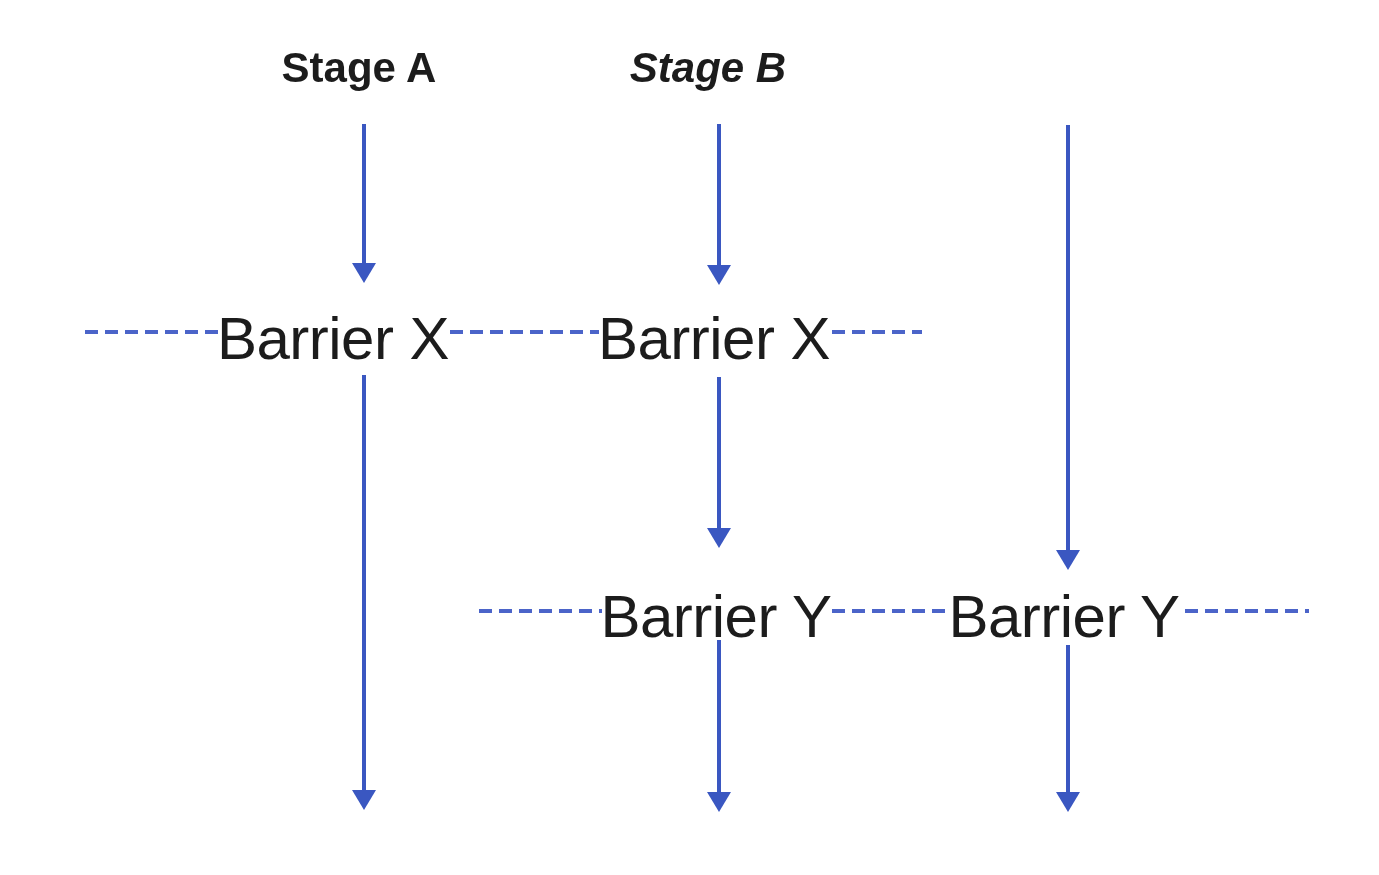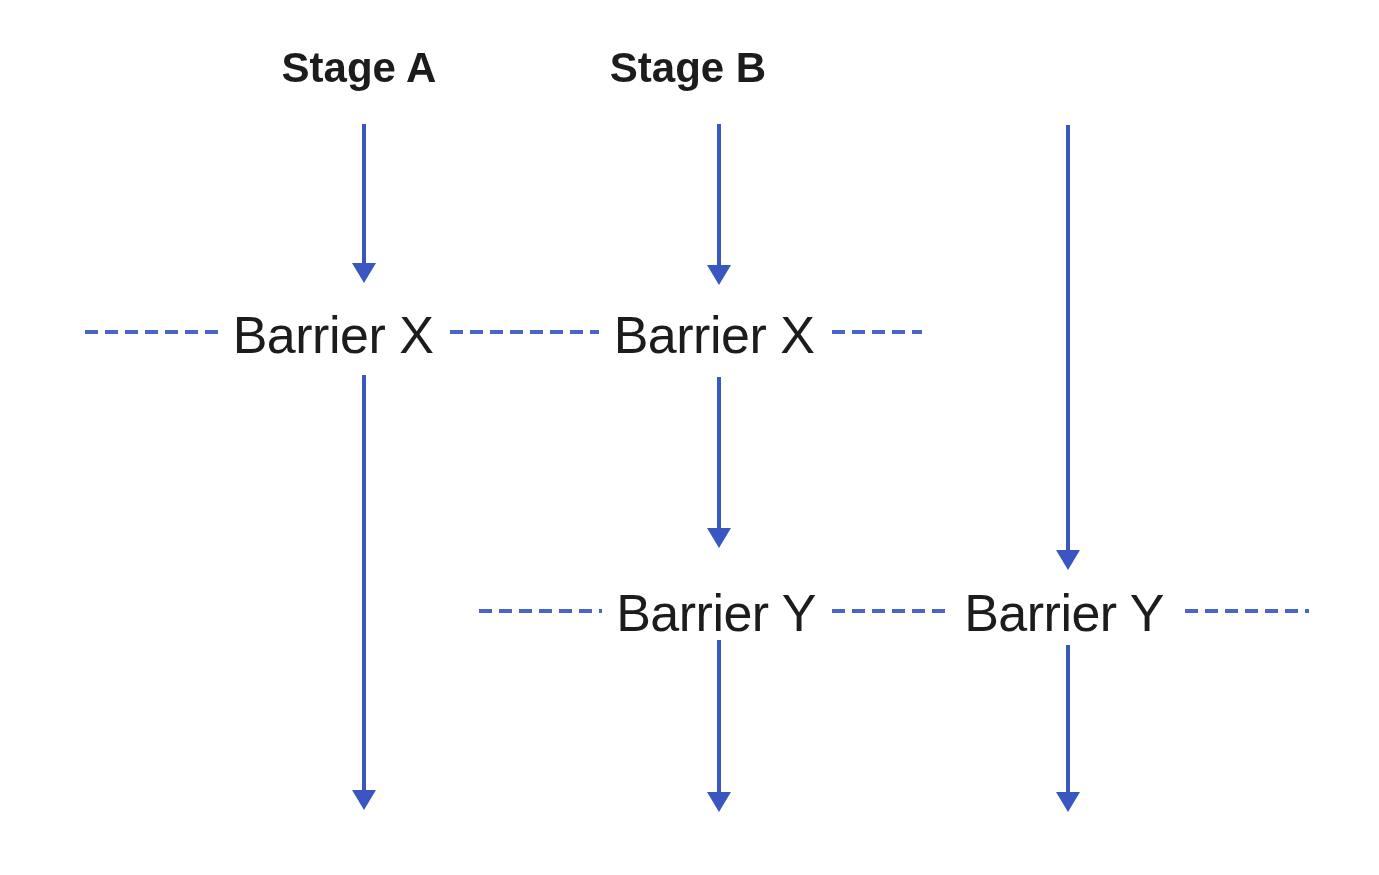--- a/index.html
+++ b/index.html
@@ -26,21 +26,21 @@
     transform:translateX(-50%);
     font-size:42px;
     font-weight:bold;
     line-height:1;
     color:var(--label-text);
     white-space:nowrap;
   }
   .barrier-label{
     position:absolute;
     transform:translateX(-50%);
-    font-size:52px;
+    font-size:60px;
     font-weight:normal;
     letter-spacing:-0.5px;
     line-height:1;
     color:var(--label-text);
     white-space:nowrap;
   }
 </style>
 </head>
 <body>
 
@@ -68,21 +68,21 @@
     <line class="dash-line" x1="53" y1="332" x2="188" y2="332"></line>
     <line class="dash-line" x1="418" y1="332" x2="567" y2="332"></line>
     <line class="dash-line" x1="800" y1="332" x2="890" y2="332"></line>
 
     <line class="dash-line" x1="447" y1="611" x2="570" y2="611"></line>
     <line class="dash-line" x1="800" y1="611" x2="920" y2="611"></line>
     <line class="dash-line" x1="1153" y1="611" x2="1277" y2="611"></line>
   </svg>
 
   <div class="stage-label" style="left:327px;top:47px;">Stage A</div>
-  <div class="stage-label" style="left:656px;top:47px;">Stage B</div>
+  <div class="stage-label" style="left:676px;top:47px;font-style:italic;">Stage B</div>
 
   <div class="barrier-label" style="left:301px;top:309px;">Barrier X</div>
   <div class="barrier-label" style="left:682px;top:309px;">Barrier X</div>
 
   <div class="barrier-label" style="left:684px;top:587px;">Barrier Y</div>
   <div class="barrier-label" style="left:1032px;top:587px;">Barrier Y</div>
 
 </div>
 
 </body></html>

